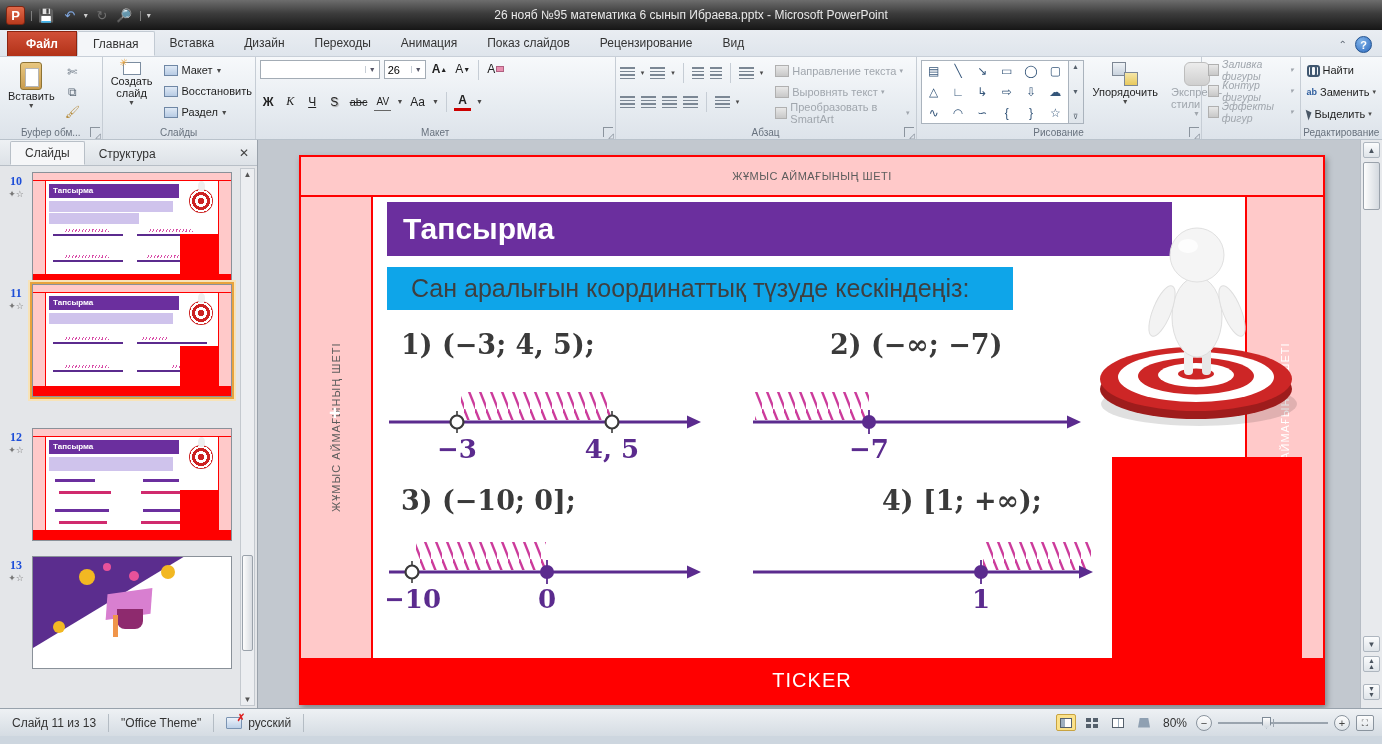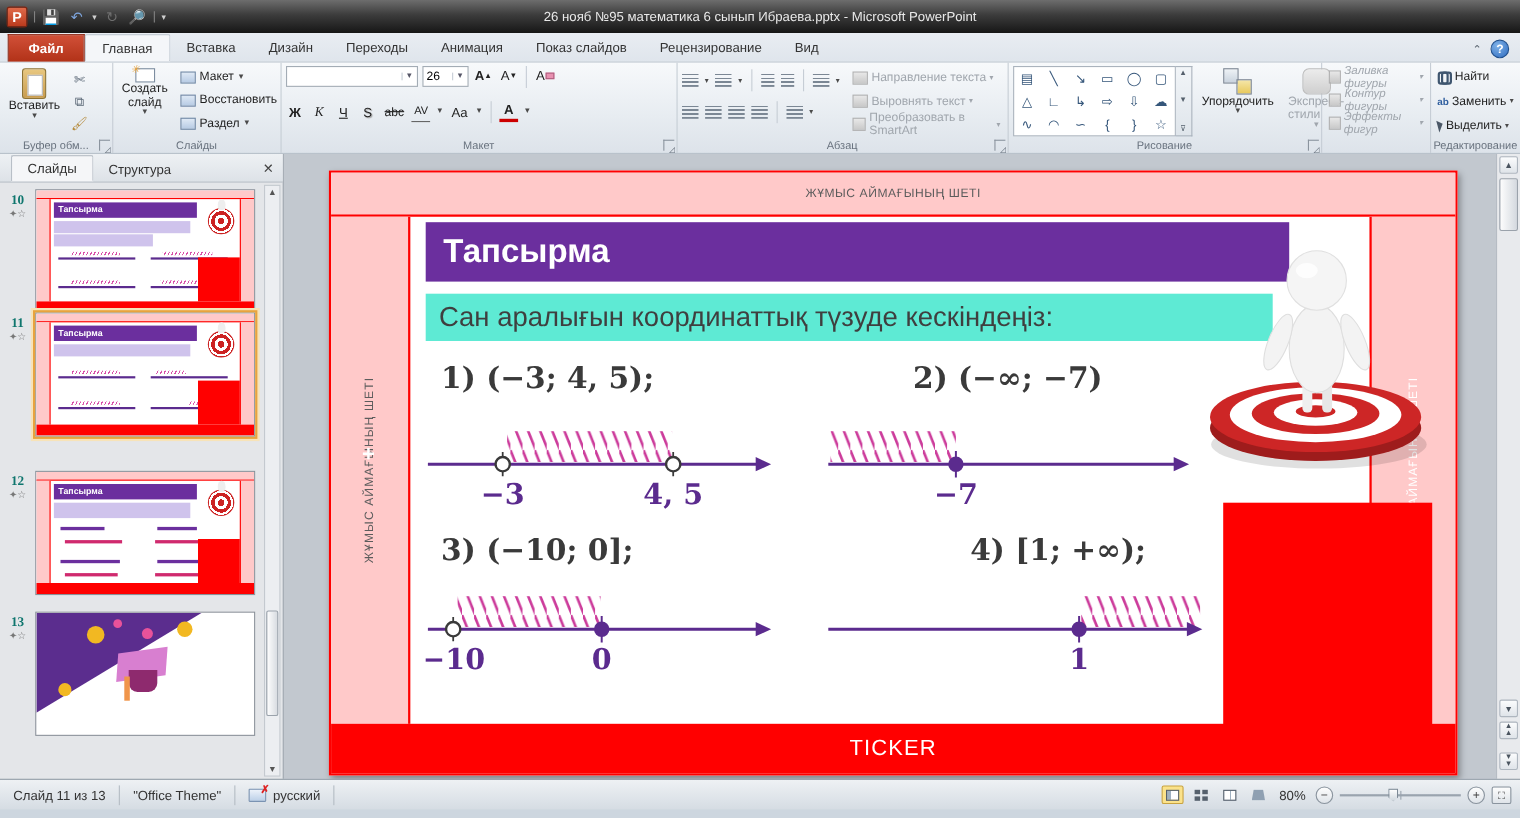--- a/index.html
+++ b/index.html
@@ -74,21 +74,21 @@
   .workspace { position:absolute; left:0; top:140px; width:1382px; height:568px; background:#c2c8cf; }
 
   
   .left-panel { position:absolute; left:0; top:0; width:258px; height:568px; background:#e4e6e9; border-right:1px solid #9aa2ab; }
   .panel-tabs { height:26px; display:flex; align-items:flex-end; background:linear-gradient(#eef1f4,#dde2e7); border-bottom:1px solid #b8bfc7; padding-left:10px; }
   .ptab { font-size:12px; color:#333; padding:4px 14px; }
   .ptab.active { background:#f5f6f8; border:1px solid #b8bfc7; border-bottom:1px solid #f5f6f8; border-radius:2px 2px 0 0; }
   .ptab-close { margin-left:auto; margin-right:8px; margin-bottom:5px; color:#444; font-size:12px; }
   .thumb-row { position:absolute; left:0; width:236px; display:flex; }
   .thumb-meta { width:32px; text-align:center; padding-top:2px; }
-  .thumb-num { font-size:12px; font-weight:bold; color:#0f766e; font-family:"Liberation Serif",serif; }
+  .thumb-num { font-size:12px; font-weight:bold; color:#1d4ed8; font-family:"Liberation Serif",serif; }
   .thumb-star { font-size:9px; color:#777; }
   .thumb { width:200px; height:113px; background:#fff; border:1px solid #8a9199; position:relative; overflow:hidden; }
   .thumb.selected { outline:2px solid #e8a33d; box-shadow:0 0 0 4px #f7e3b8; }
   
   .m-top { position:absolute; left:0; top:0; right:0; height:8px; background:#ffc9c9; border-bottom:1px solid #f00; }
   .m-left { position:absolute; left:0; top:8px; bottom:10px; width:13px; background:#ffc9c9; border-right:1px solid #f00; }
   .m-right { position:absolute; right:0; top:8px; bottom:10px; width:13px; background:#ffc9c9; border-left:1px solid #f00; }
   .m-title { position:absolute; left:16px; top:11px; width:130px; height:14px; background:#6b2f9e; color:#fff;
     font-size:8px; font-weight:bold; line-height:14px; padding-left:4px; }
   .m-sub { position:absolute; left:16px; top:28px; width:124px; height:11px; background:#cfc3ec; font-size:5px; color:#444; line-height:11px; padding-left:2px; overflow:hidden; white-space:nowrap; }
@@ -126,22 +126,22 @@
     display:flex; align-items:center; justify-content:center; font-size:11px; color:#5c5c5c; letter-spacing:.5px; }
   .edge-left { position:absolute; left:0; top:40px; width:72px; bottom:45px; background:#ffc9c9; border-right:2px solid #f00; }
   .edge-right { position:absolute; right:0; top:40px; width:78px; bottom:45px; background:#ffc9c9; border-left:2px solid #f00; }
   .vert-text { position:absolute; left:0; right:0; top:0; bottom:0; display:flex; align-items:center; justify-content:center;
     writing-mode:vertical-rl; transform:rotate(180deg); font-size:11px; letter-spacing:1px; }
   .edge-left .vert-text { color:#5c5c5c; }
   .edge-right .vert-text { color:#fff; }
   .plus-mark { position:absolute; left:28px; top:205px; color:#fff; font-size:20px; font-weight:bold; }
   .slide-title { position:absolute; left:86px; top:45px; width:785px; height:54px; background:#6b2f9e;
     color:#fff; font-size:30px; font-weight:bold; display:flex; align-items:center; padding-left:16px; }
-  .slide-sub { position:absolute; left:86px; top:110px; width:770px; height:43px; background:#5eead4;
-    color:#3f3f3f; font-size:25px; display:flex; align-items:center; padding-left:12px; }
+  .slide-sub { position:absolute; left:86px; top:110px; width:626px; height:43px; background:#0ea5e9;
+    color:#3f3f3f; font-size:25px; display:flex; align-items:center; padding-left:24px; }
   .prob-head { position:absolute; font-family:"DejaVu Serif",serif; font-weight:bold; font-size:27px; color:#3a3a3a; }
   .numline { position:absolute; }
   .ticker { position:absolute; left:0; right:0; bottom:0; height:45px; background:#f00; color:#fff;
     display:flex; align-items:center; justify-content:center; font-size:20px; letter-spacing:1px; }
   .red-rect { position:absolute; left:811px; top:300px; width:190px; height:205px; background:#f00; }
   .figure-svg { position:absolute; left:795px; top:62px; width:205px; height:215px; }
 
   
   .statusbar { position:absolute; left:0; top:708px; width:100%; height:28px;
     background:linear-gradient(#eef1f4,#d5dce3); border-top:1px solid #98a2ac; display:flex; align-items:center; font-size:12px; color:#333; }

